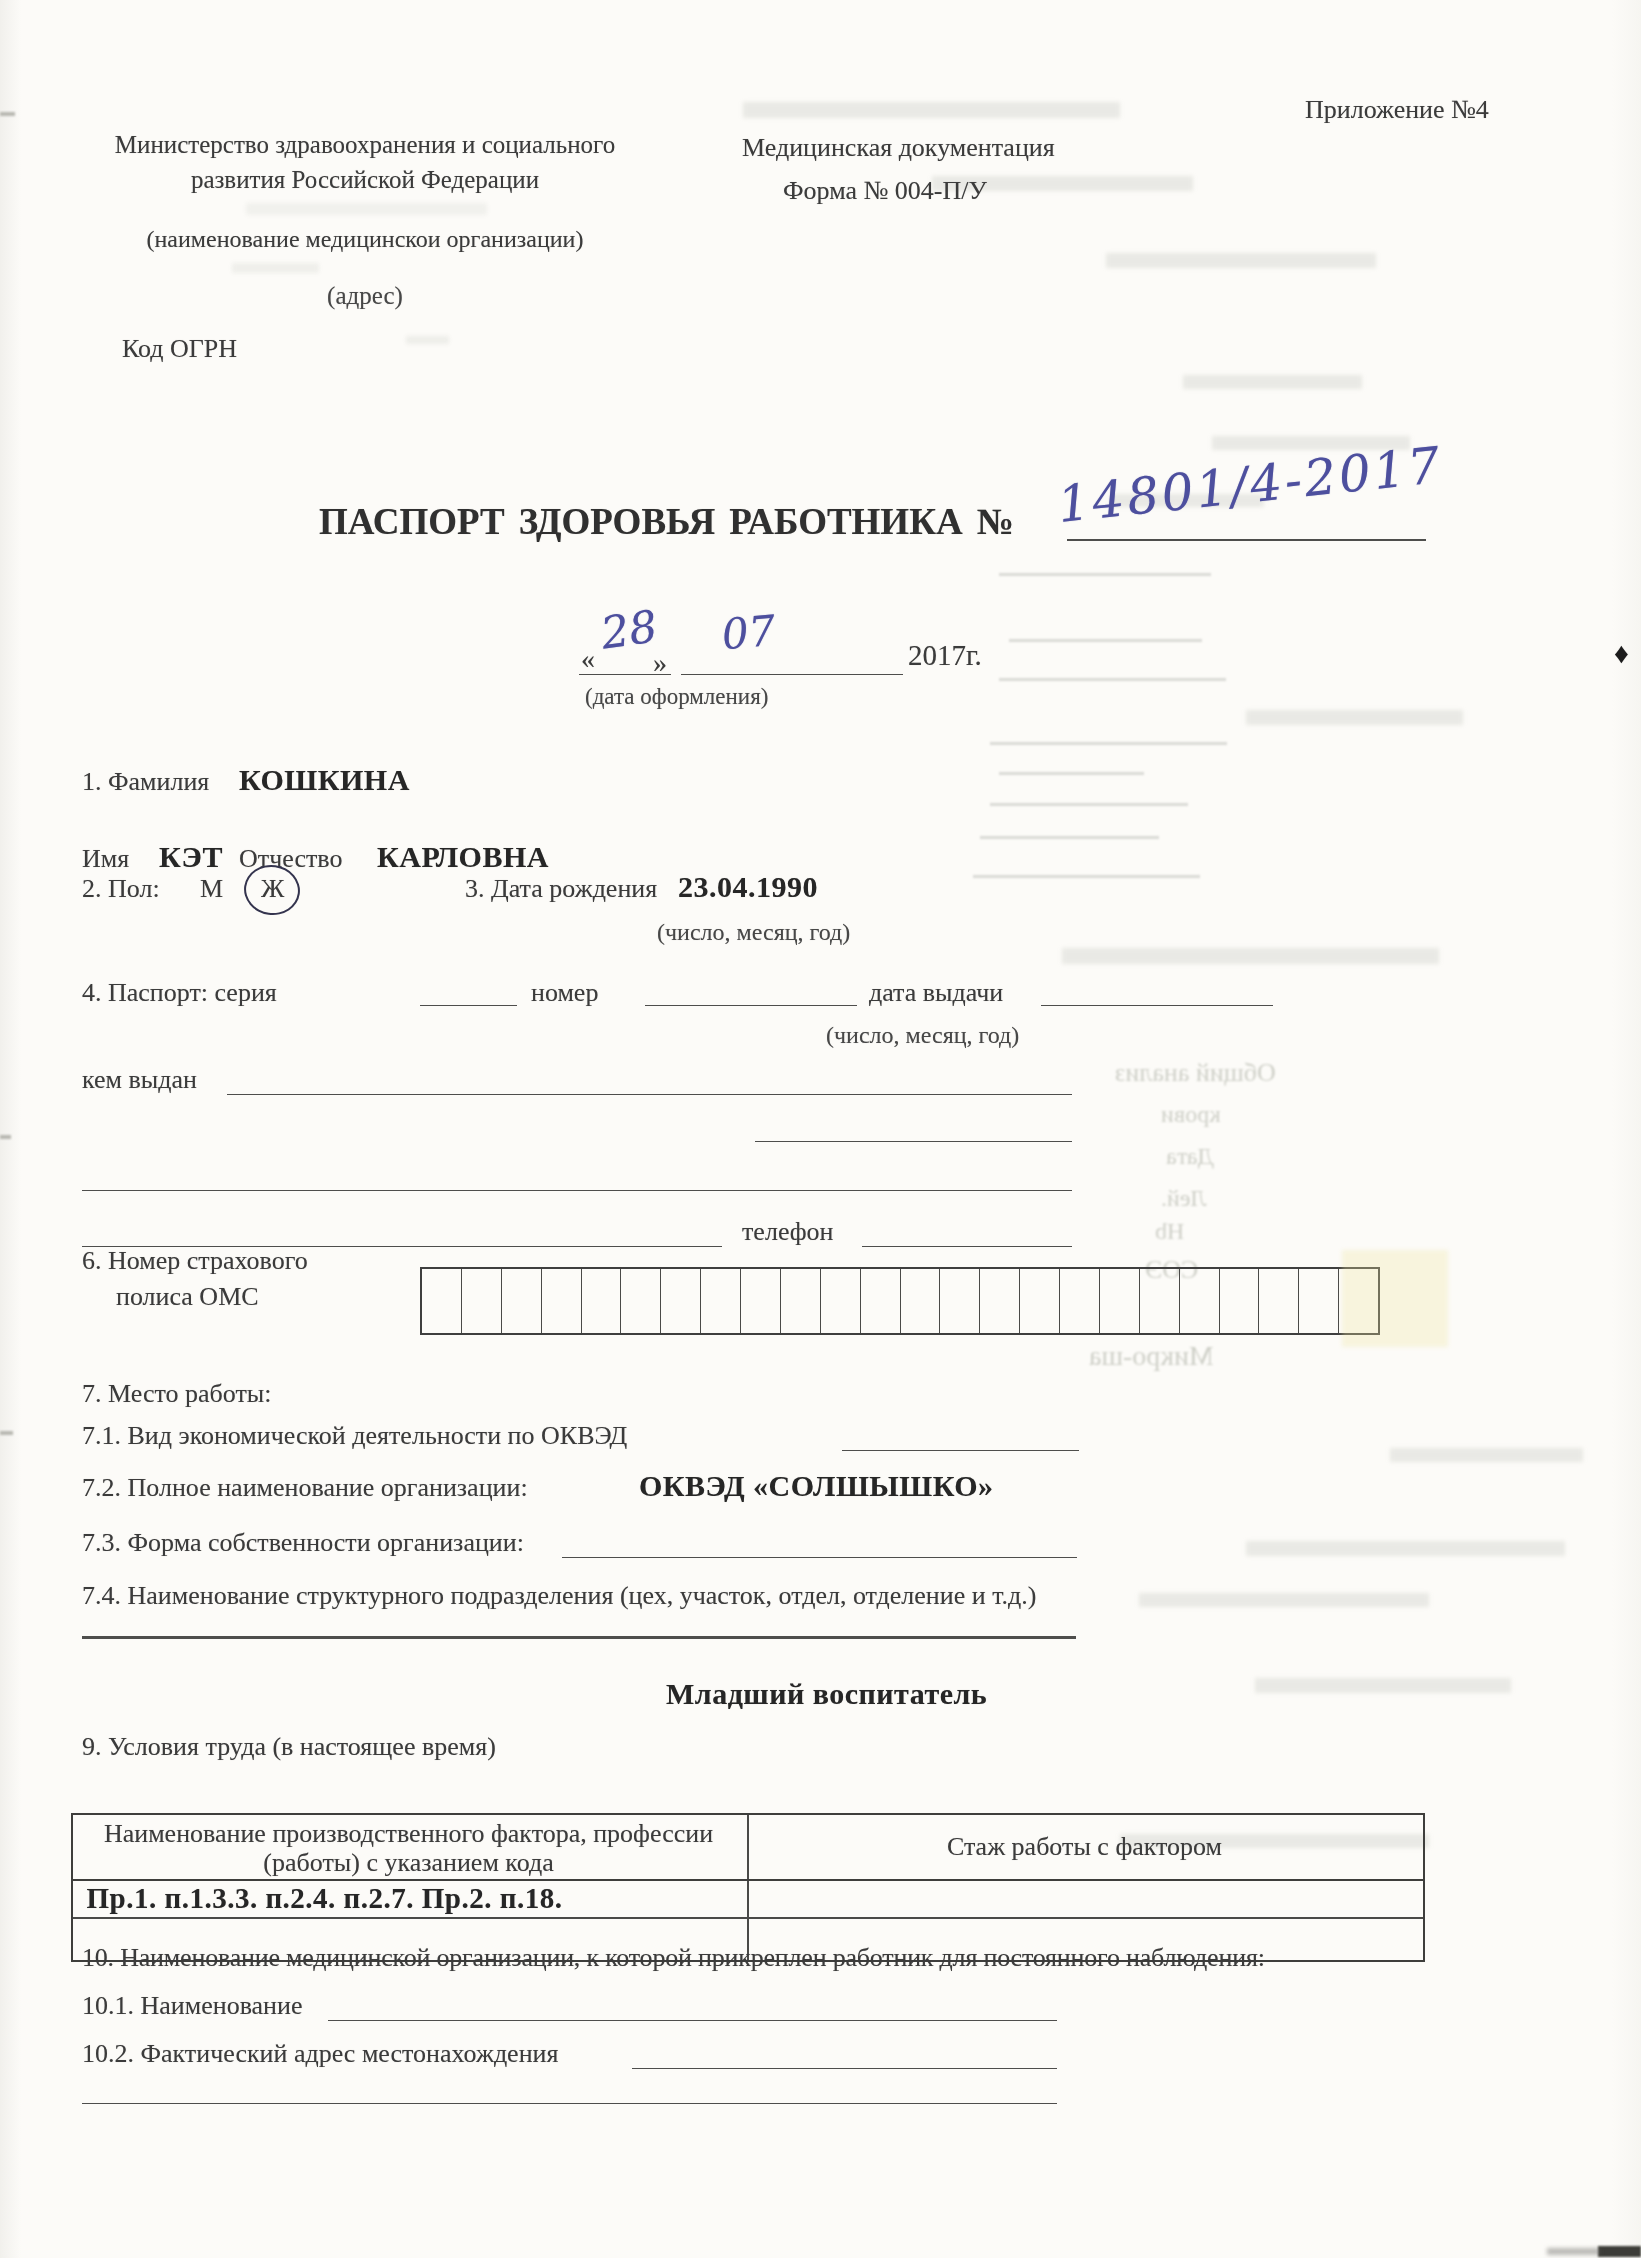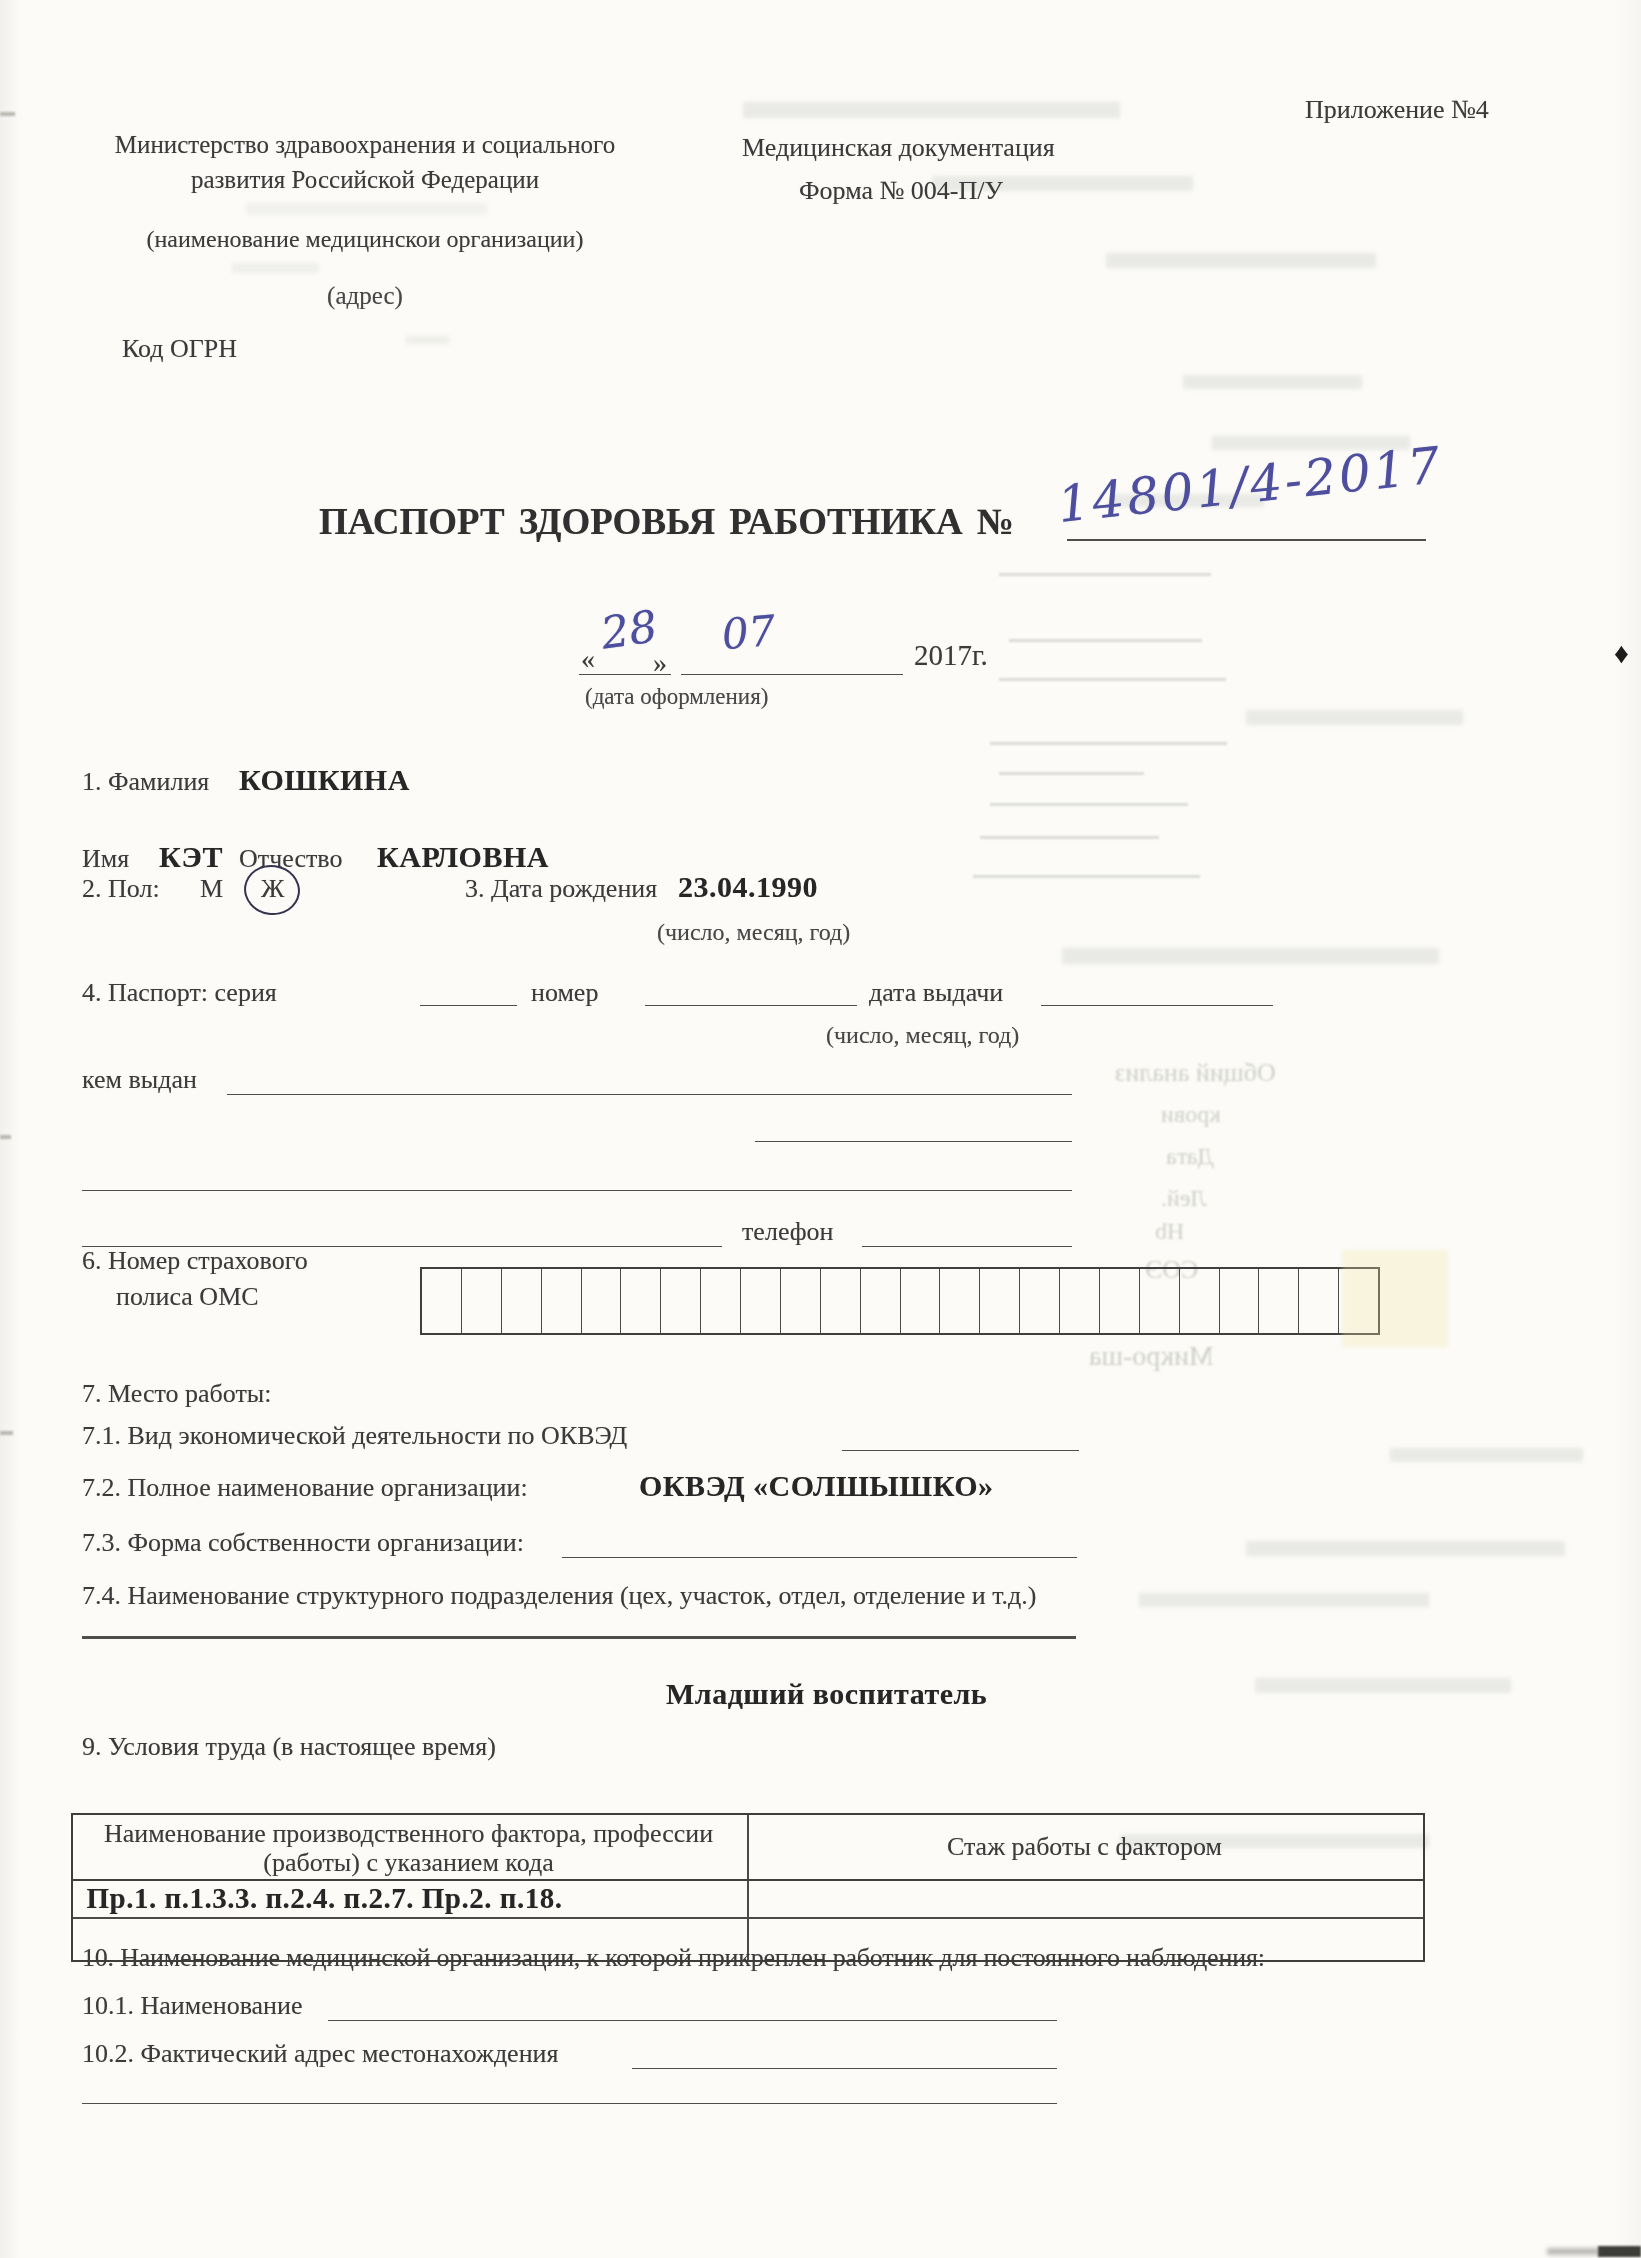--- a/index.html
+++ b/index.html
@@ -76,33 +76,33 @@
   <div class="t" style="left:1305px;top:95px;">Приложение №4</div>
   <div class="t c" style="left:85px;top:131px;width:560px;font-size:25px;">Министерство здравоохранения и социального</div>
   <div class="t c" style="left:85px;top:166px;width:560px;font-size:25px;">развития Российской Федерации</div>
   <div class="smudge" style="left:246px;top:203px;width:241px;height:11.6px;opacity:0.6;"></div>
   <div class="t c" style="left:85px;top:226px;width:560px;font-size:24px;">(наименование медицинскои организации)</div>
   <div class="smudge" style="left:232px;top:263px;width:87px;height:9.7px;opacity:0.7;"></div>
   <div class="t c cap" style="left:85px;top:282px;width:560px;font-size:25px;">(адрес)</div>
   <div class="t" style="left:122px;top:334px;">Код ОГРН</div>
   <div class="smudge" style="left:406px;top:336px;width:43px;height:7.7px;opacity:0.8;"></div>
   <div class="t" style="left:742px;top:133px;">Медицинская документация</div>
-  <div class="t" style="left:799px;top:176px;text-align:center;">Форма № 004-П/У</div>
+  <div class="t" style="left:783px;top:176px;text-align:center;">Форма № 004-П/У</div>
 
   <div class="t" style="left:319px;top:500px;font-size:37px;font-weight:bold;word-spacing:4.8px;color:#303030;">ПАСПОРТ ЗДОРОВЬЯ РАБОТНИКА  №</div>
   <div class="hand" style="left:1057px;top:456px;font-size:50px;letter-spacing:2.9px;transform:rotate(-6deg);">14801/4-2017</div>
   <div class="uline" style="left:1067px;top:539px;width:359px;border-bottom-width:2.9px;"></div>
 
   <div class="t" style="left:581px;top:643px;font-size:28px;">«</div>
   <div class="hand" style="left:601px;top:604px;font-size:44px;transform:rotate(-8deg);">28</div>
   <div class="t" style="left:653px;top:647px;font-size:28px;">»</div>
   <div class="uline" style="left:579px;top:674px;width:92px;"></div>
   <div class="hand" style="left:722px;top:608px;font-size:42px;transform:rotate(-5deg);">07</div>
   <div class="uline" style="left:681px;top:674px;width:222px;"></div>
-  <div class="t" style="left:908px;top:639px;font-size:29px;margin-left:6px;">2017г.</div>
+  <div class="t" style="left:908px;top:639px;font-size:29px;">2017г.</div>
   <div class="t cap" style="left:585px;top:684px;">(дата оформления)</div>
 
   <div class="t" style="left:82px;top:767px;">1. Фамилия</div>
   <div class="t bv" style="left:239px;top:763px;">КОШКИНА</div>
   <div class="t" style="left:82px;top:844px;">Имя</div>
   <div class="t bv" style="left:159px;top:840px;">КЭТ</div>
   <div class="t" style="left:239px;top:844px;">Отчество</div>
   <div class="t bv" style="left:377px;top:840px;">КАРЛОВНА</div>
 
   <div class="t" style="left:82px;top:874px;">2. Пол:</div>

